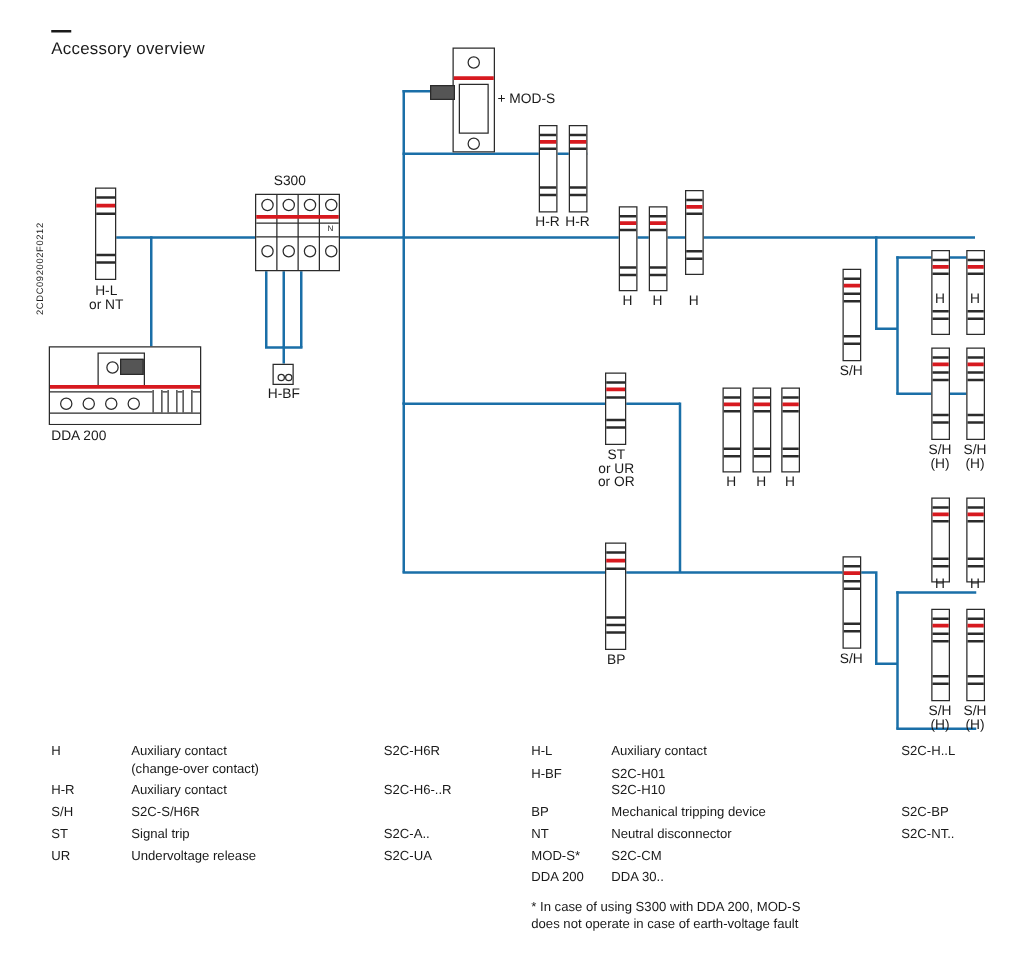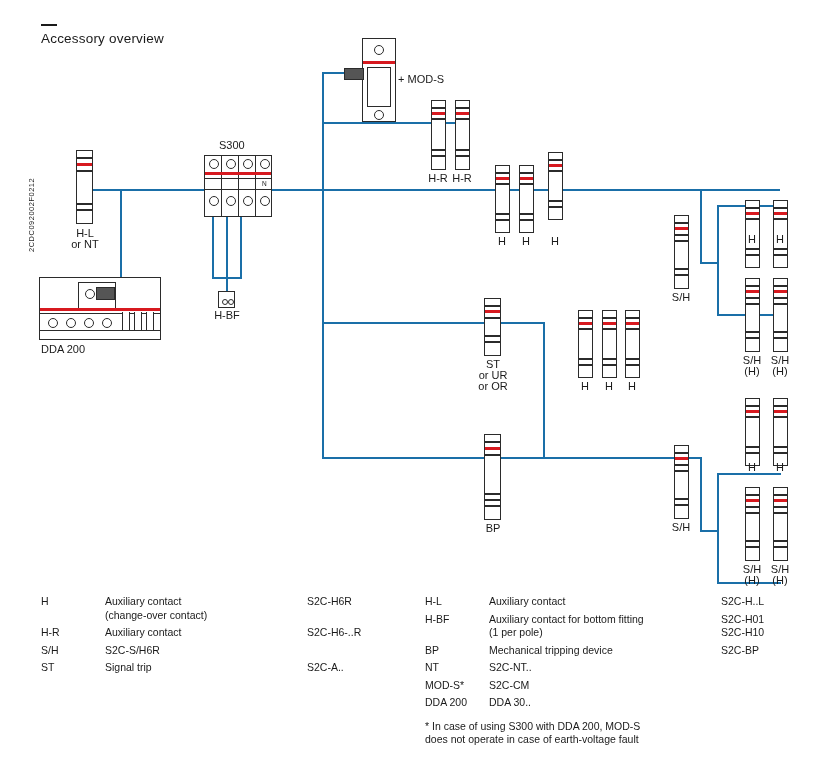--- a/index.html
+++ b/index.html
@@ -558,42 +558,46 @@
       </div>
       <div class="legend-row">
         <div class="code">S/H</div>
         <div class="part">S2C-S/H6R</div>
       </div>
       <div class="legend-row">
         <div class="code">ST</div>
         <div class="desc">Signal trip</div>
         <div class="part">S2C-A..</div>
       </div>
+      <div class="legend-row">
+        <div class="code">UR</div>
+        <div class="desc">Undervoltage release</div>
+        <div class="part">S2C-UA</div>
+      </div>
     </div>
 
     <div class="lcol" style="left:425px; width:370px;">
       <div class="legend-row">
         <div class="code">H-L</div>
         <div class="desc">Auxiliary contact</div>
         <div class="part">S2C-H..L</div>
       </div>
       <div class="legend-row">
         <div class="code">H-BF</div>
-        <div class="desc">Auxiliary contact for bottom fitting
-(1 per pole)</div>
         <div class="part">S2C-H01
 S2C-H10</div>
       </div>
       <div class="legend-row">
         <div class="code">BP</div>
         <div class="desc">Mechanical tripping device</div>
         <div class="part">S2C-BP</div>
       </div>
       <div class="legend-row">
         <div class="code">NT</div>
+        <div class="desc">Neutral disconnector</div>
         <div class="part">S2C-NT..</div>
       </div>
       <div class="legend-row">
         <div class="code">MOD-S*</div>
         <div class="part">S2C-CM</div>
       </div>
       <div class="legend-row">
         <div class="code">DDA 200</div>
         <div class="part">DDA 30..</div>
       </div>

